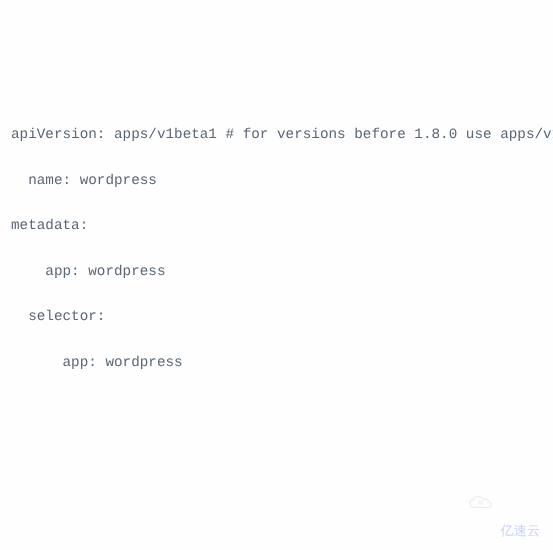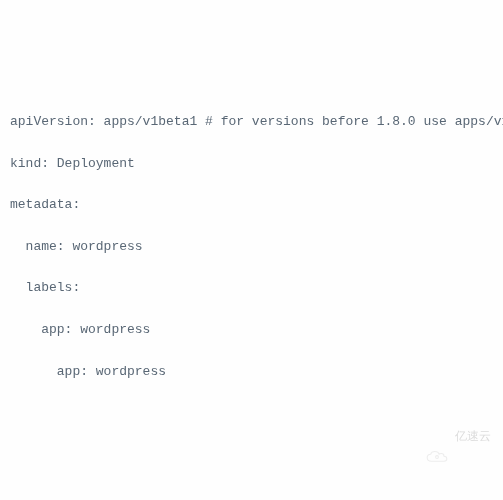--- a/index.html
+++ b/index.html
@@ -25,43 +25,42 @@
     }
     .line {
       display: block;
     }
     .watermark {
       position: absolute;
       right: 12px;
       bottom: 8px;
       opacity: 0.25;
       display: flex;
-      align-items: flex-start;
+      align-items: flex-end;
       gap: 4px;
       font-family: sans-serif;
       font-size: 12px;
-      color: #737373;
+      color: #1d4ed8;
     }
     .watermark svg {
       width: 28px;
       height: 20px;
     }
   </style>
 </head>
 <body>
 
 
 
 <div class="code-block">
 <span class="line">apiVersion: apps/v1beta1 # for versions before 1.8.0 use apps/v1beta1</span>
-<span class="line">kind: Deployment</span>
+<span class="line">  name: wordpress</span>
 <span class="line">metadata:</span>
-<span class="line">  name: wordpress</span>
-<span class="line">  labels:</span>
 <span class="line">    app: wordpress</span>
+<span class="line">  selector:</span>
 <span class="line">      app: wordpress</span>
 
 
 
 
 
 
 
 
 

